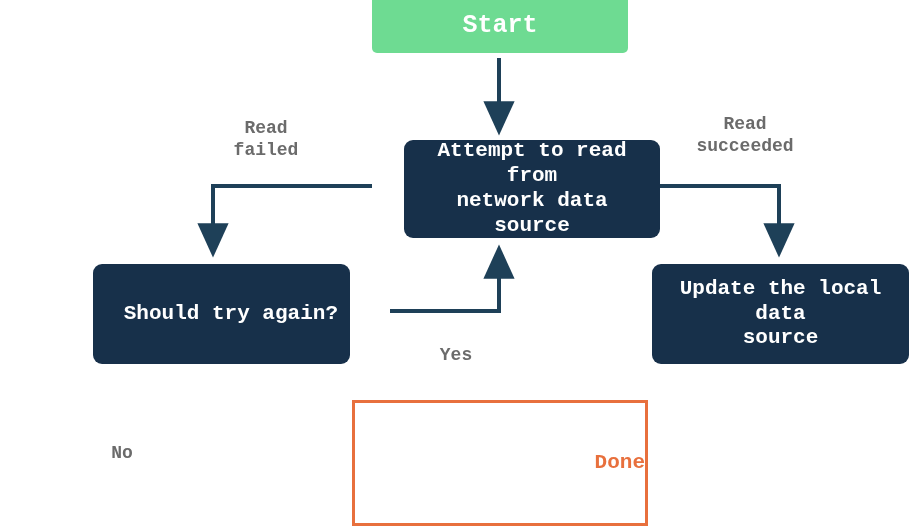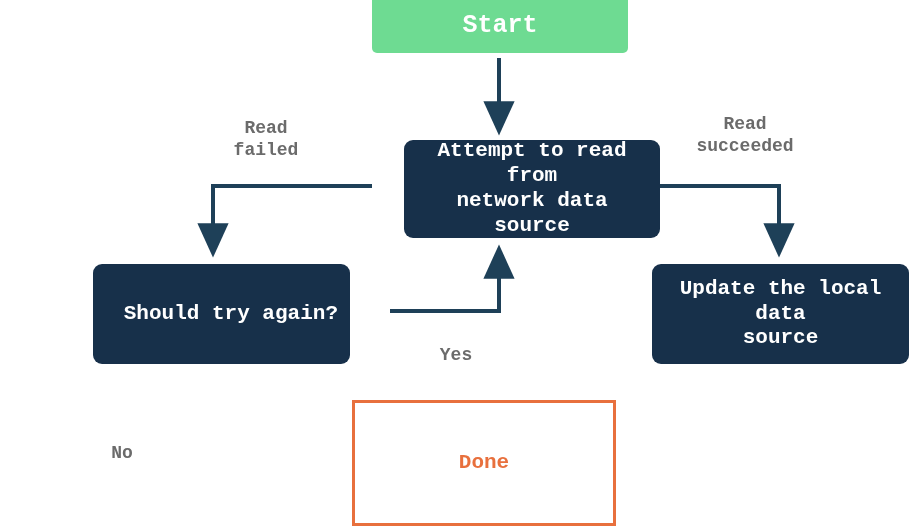--- a/index.html
+++ b/index.html
@@ -72,27 +72,28 @@
     top: 264px;
     width: 257px;
     height: 100px;
     padding: 0 27px;
   }
 
   
   #node-done {
     left: 352px;
     top: 400px;
-    width: 264px;
+    width: 296px;
     height: 126px;
     background: transparent;
     border: 3px solid #E8703D;
     color: #E8703D;
     font-size: 21px;
     font-weight: 700;
+    justify-content: flex-end;
   }
 
   
   .edge-label {
     position: absolute;
     color: #6B6B6B;
     font-size: 18px;
     font-weight: 700;
     text-align: center;
     line-height: 1.2;

